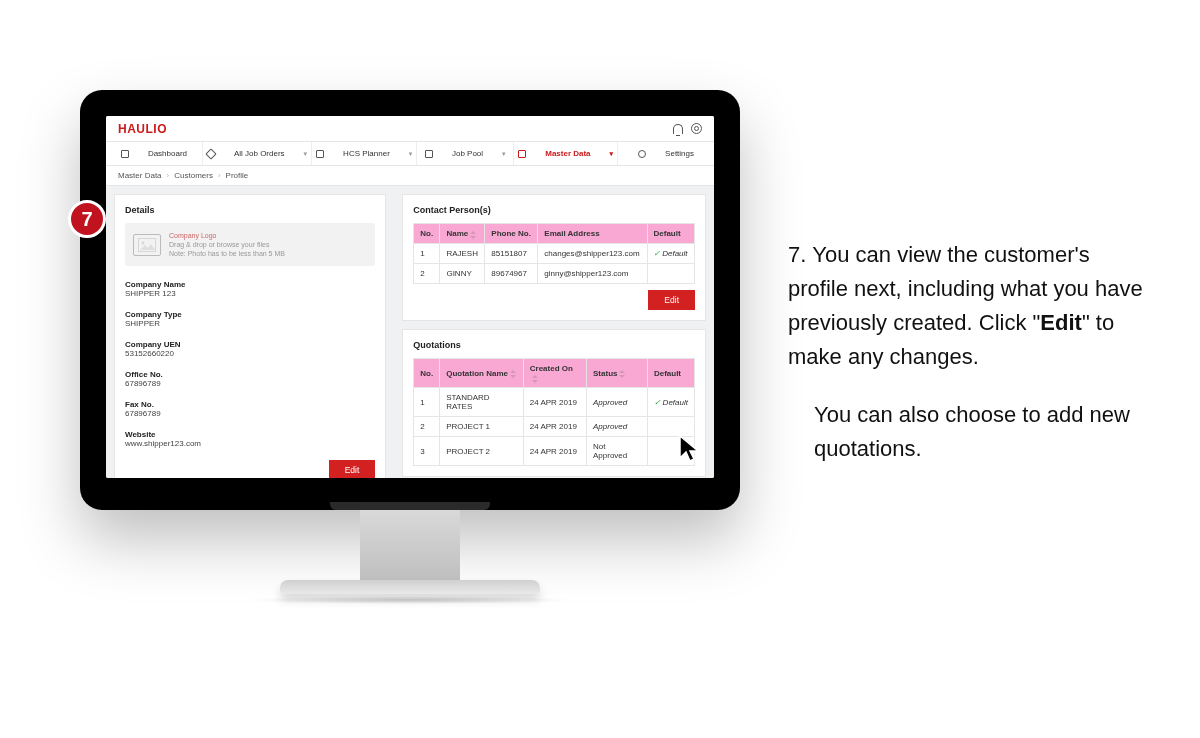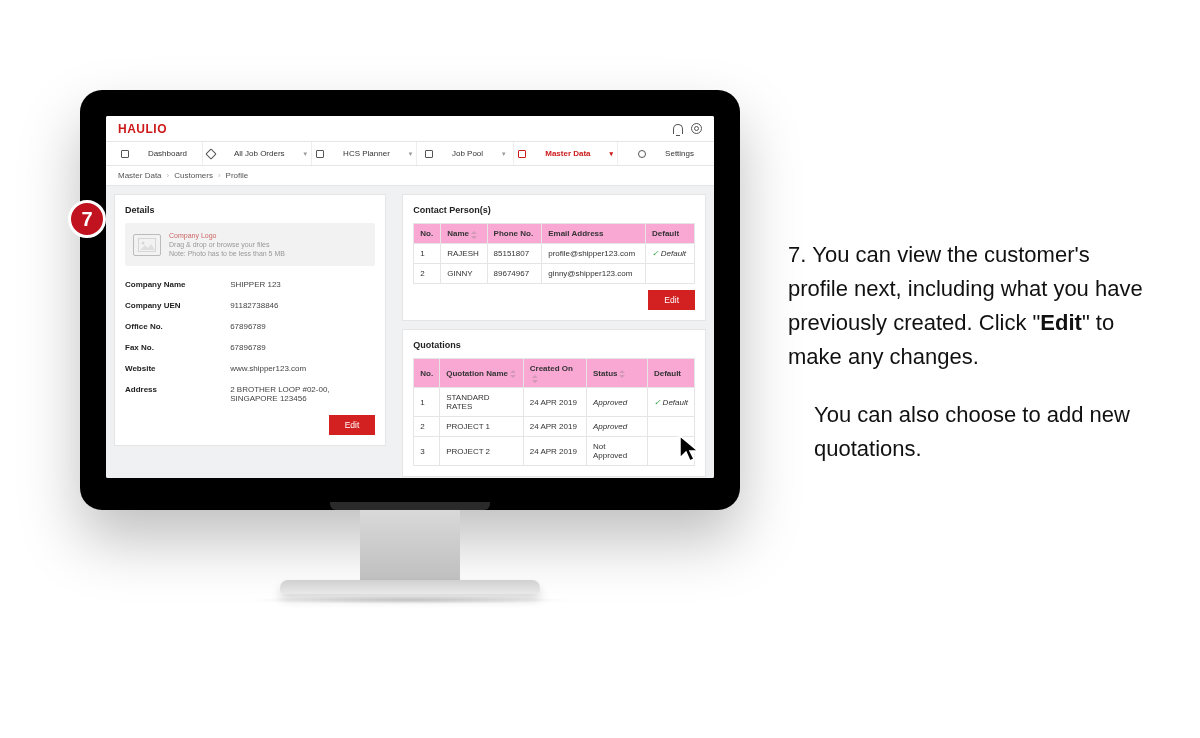--- a/index.html
+++ b/index.html
@@ -120,21 +120,21 @@
     margin-bottom:8px;
     align-items:center;
   }
   .upload .ph {
     width:28px;height:22px;border:1px solid #bbb;border-radius:2px;
     display:flex;align-items:center;justify-content:center;
   }
   .upload .ph svg{opacity:.5;}
   .upload .txt{font-size:7px;color:#999;line-height:1.3;}
   .upload .txt .b{color:#cc6666;}
-  .kv { display:flex; padding:6px 0; font-size:8px;}
+  .kv { display:flex; padding:6px 0; font-size:8px;flex-direction:column;}
   .kv .k{ flex:0 0 42%; font-weight:600; color:#222;}
   .kv .v{ color:#444;}
   .btn-edit{
     background:#d32020;color:#fff;border:none;
     font-size:8.5px;padding:5px 16px;margin-left:auto;display:block;
     cursor:pointer;
   }
   .card-foot{display:flex;justify-content:flex-end;margin-top:6px;}
 
   table.grid { width:100%; border-collapse:collapse; font-size:8px;}
@@ -285,38 +285,38 @@
                   <div class="b">Company Logo</div>
                   <div>Drag &amp; drop or browse your files</div>
                   <div>Note: Photo has to be less than 5 MB</div>
                 </div>
               </div>
               <div class="kv">
                   <div class="k">Company Name</div>
                   <div class="v">SHIPPER 123</div>
                 </div>
               <div class="kv">
+                  <div class="k">Company Type</div>
+                  <div class="v">SHIPPER</div>
+                </div>
+              <div class="kv">
                   <div class="k">Company UEN</div>
-                  <div class="v">91182738846</div>
+                  <div class="v">53152660220</div>
                 </div>
               <div class="kv">
                   <div class="k">Office No.</div>
                   <div class="v">67896789</div>
                 </div>
               <div class="kv">
                   <div class="k">Fax No.</div>
                   <div class="v">67896789</div>
                 </div>
               <div class="kv">
                   <div class="k">Website</div>
                   <div class="v">www.shipper123.com</div>
-                </div>
-              <div class="kv">
-                  <div class="k">Address</div>
-                  <div class="v" style="max-width:150px">2 BROTHER LOOP #02-00, SINGAPORE 123456</div>
                 </div>
               <div class="card-foot">
                 <button class="btn-edit">Edit</button>
               </div>
             </div>
           </div>
 
           <div class="col right">
             <div class="card">
               <h3>Contact Person(s)</h3>
@@ -330,21 +330,21 @@
                   <th>Phone No.</th>
                   <th>Email Address</th>
                   <th>Default</th>
                 </tr>
                   </thead>
                 <tbody>
                   <tr>
                     <td>1</td>
                     <td>RAJESH</td>
                     <td>85151807</td>
-                    <td>profile@shipper123.com</td>
+                    <td>changes@shipper123.com</td>
                     <td class="green"><span class="chk">✓</span><span>Default</span></td>
                   </tr>
                   <tr>
                     <td>2</td>
                     <td>GINNY</td>
                     <td>89674967</td>
                     <td>ginny@shipper123.com</td>
                     <td><span></span></td>
                   </tr>
                 </tbody>

